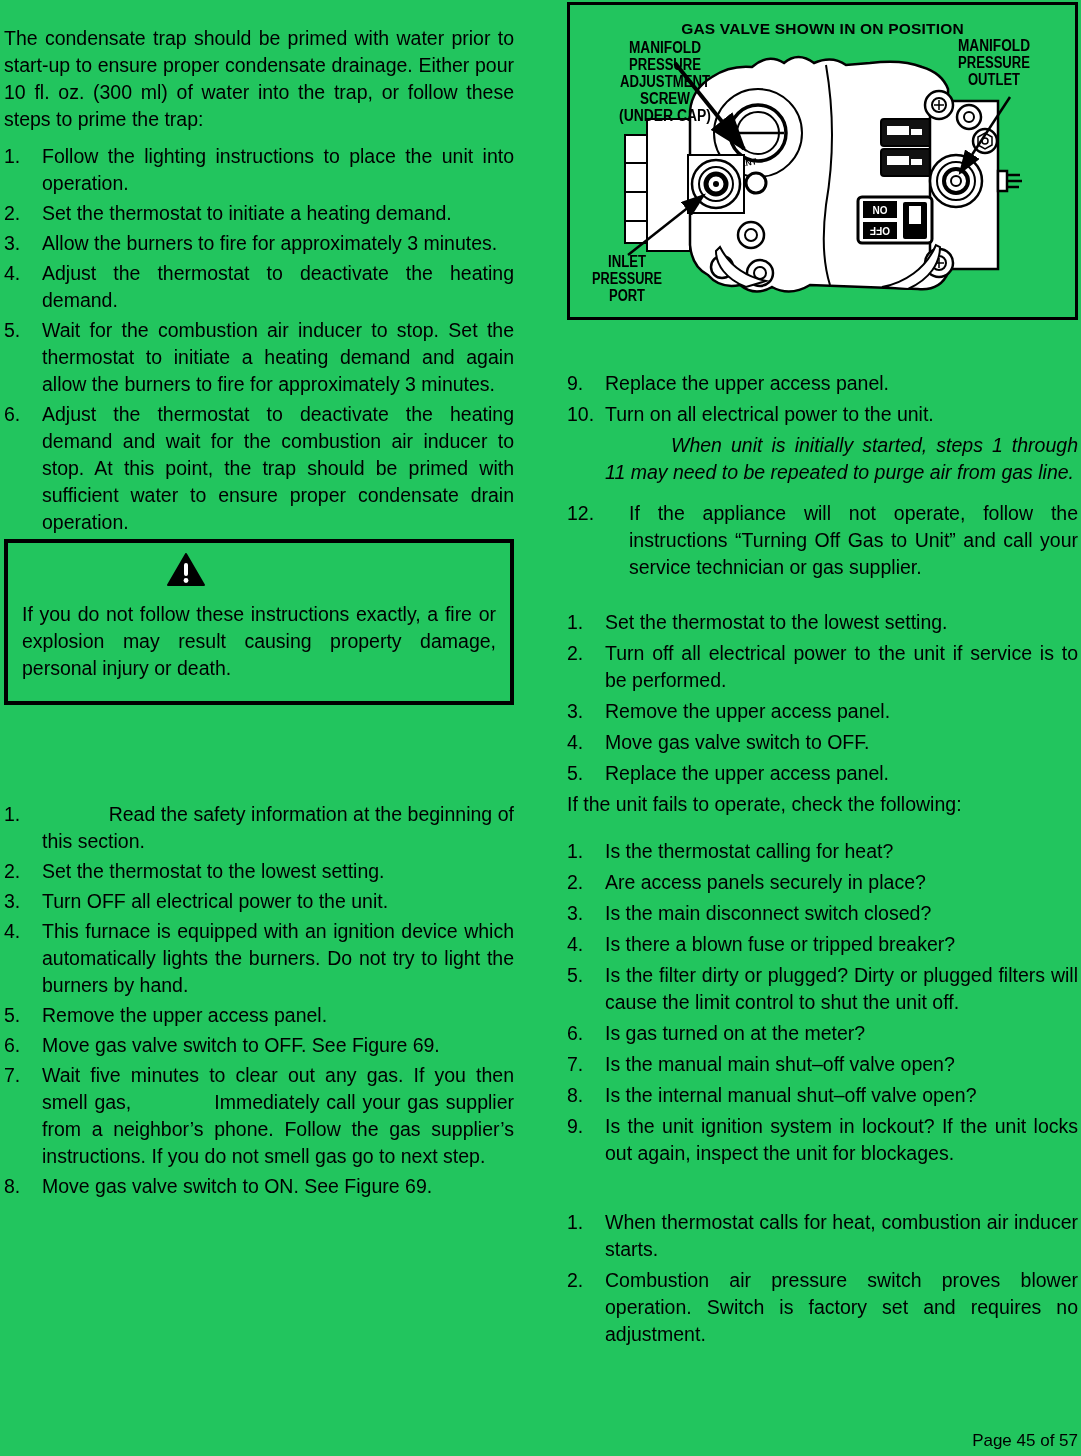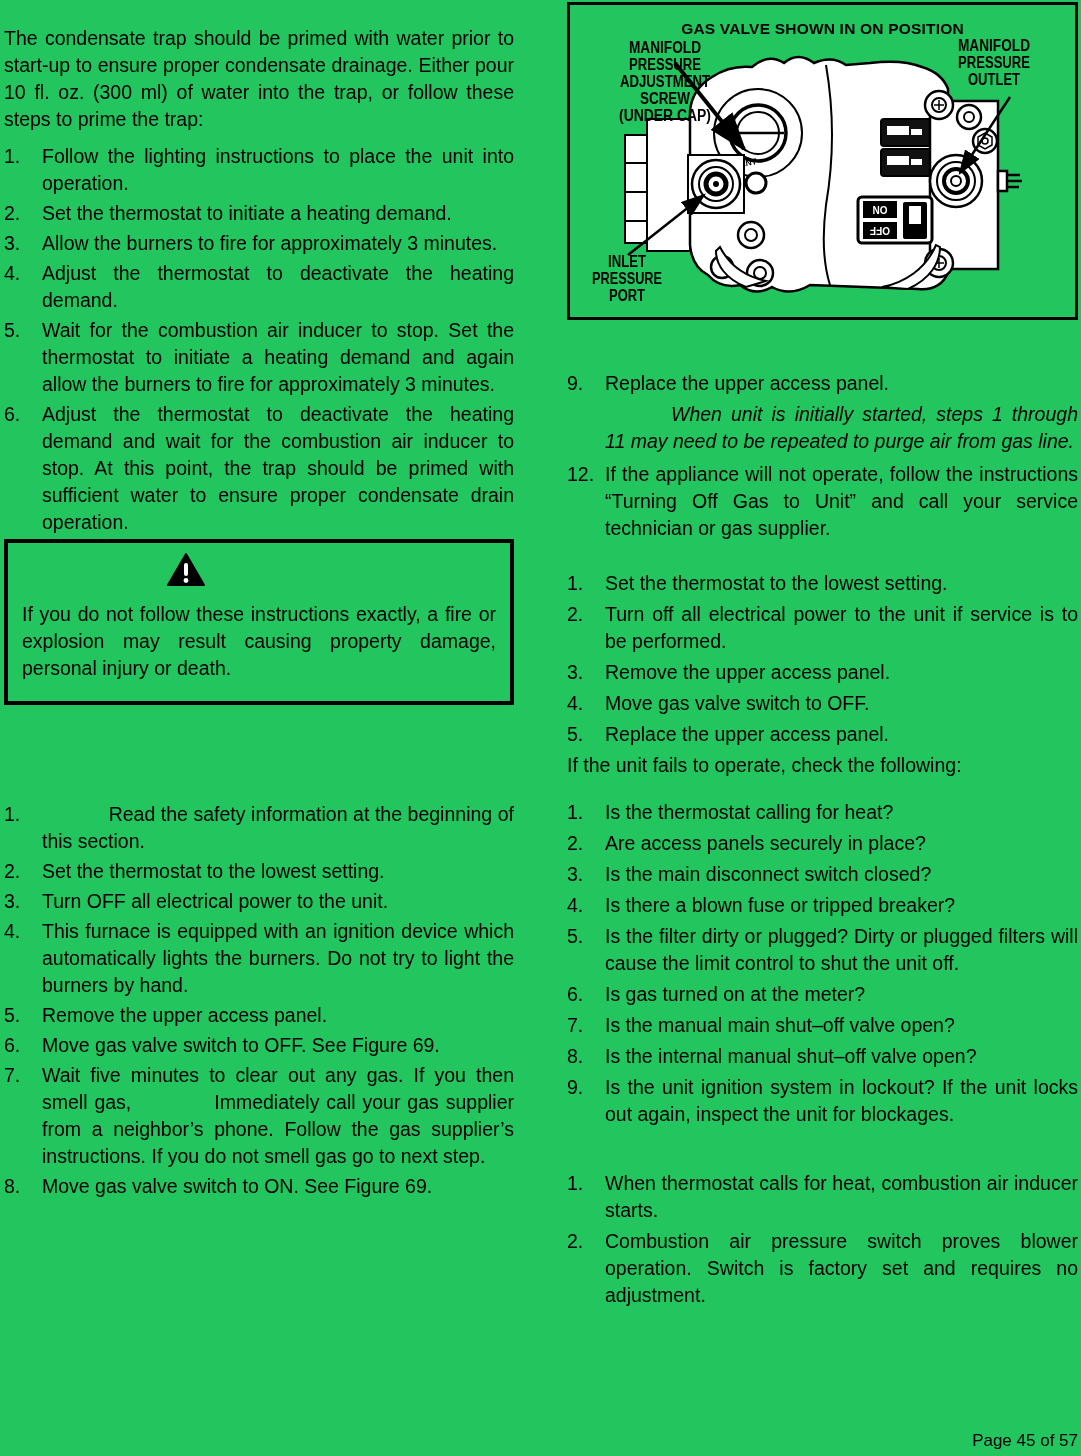--- a/index.html
+++ b/index.html
@@ -9,21 +9,21 @@
   .col.left{left:4px;top:25px;width:510px;}
   .col.right{left:567px;top:2px;width:511px;}
   .para{margin:0;text-align:justify;}
   .list{margin:0;}
   .li{display:flex;margin-bottom:3px;}
   .col.right .li{margin-bottom:4px;}
   .num{flex:0 0 38px;}
   .txt{flex:1;display:block;text-align:justify;}
   .li.note{margin:4px 0 12px 0;}
   .li.note .txt{font-style:italic;text-indent:66px;}
-  .li.gap-before{margin-top:6px;}
+  .li.gap-before{margin-top:14px;gap:24px;}
   .listA{margin-top:10px;}
   .listB{margin-top:96px;}
   .warnbox{margin-top:0;border:4px solid #000;padding:10px 7px 12px 7px;}
   .warnicon{margin:0 0 14px 152px;width:38px;height:34px;}
   .warntext{margin:7px;text-align:justify;}
   .figbox{position:relative;width:511px;height:318px;border:3px solid #000;box-sizing:border-box;overflow:hidden;}
   .figtitle{position:relative;z-index:2;text-align:center;font-weight:bold;font-size:15.5px;padding-top:10px;letter-spacing:.2px;}
   .figsvg{position:absolute;left:0;top:0;width:505px;height:312px;z-index:1;}
   .sec9{margin-top:50px;}
   .secD{margin-top:28px;}
@@ -238,20 +238,24 @@
           <line x1="58" y1="250" x2="134" y2="190" stroke="#000" stroke-width="2.5" marker-end="url(#ah)"></line>
         </g>
       </svg>
     </div>
 
     <div class="list sec9">
         <div class="li">
           <span class="num">9.</span>
           <span class="txt">Replace the upper access panel.</span>
         </div>
+        <div class="li">
+          <span class="num">10.</span>
+          <span class="txt">Turn on all electrical power to the unit.</span>
+        </div>
         <div class="li note">
           <span class="num"></span>
           <span class="txt">When unit is initially started, steps 1 through 11 may need to be repeated to purge air from gas line.</span>
         </div>
         <div class="li gap-before">
           <span class="num">12.</span>
           <span class="txt">If the appliance will not operate, follow the instructions “Turning Off Gas to Unit” and call your service technician or gas supplier.</span>
         </div>
       </div>
 

